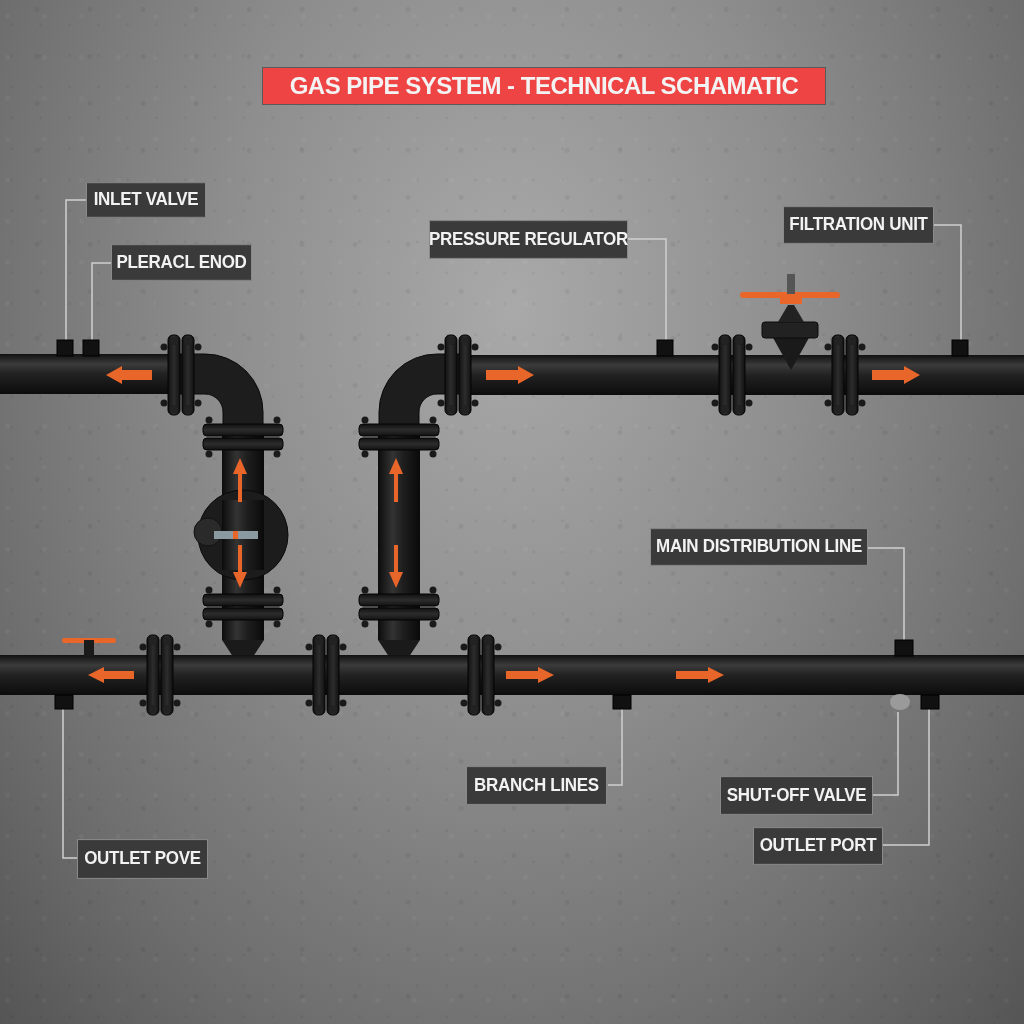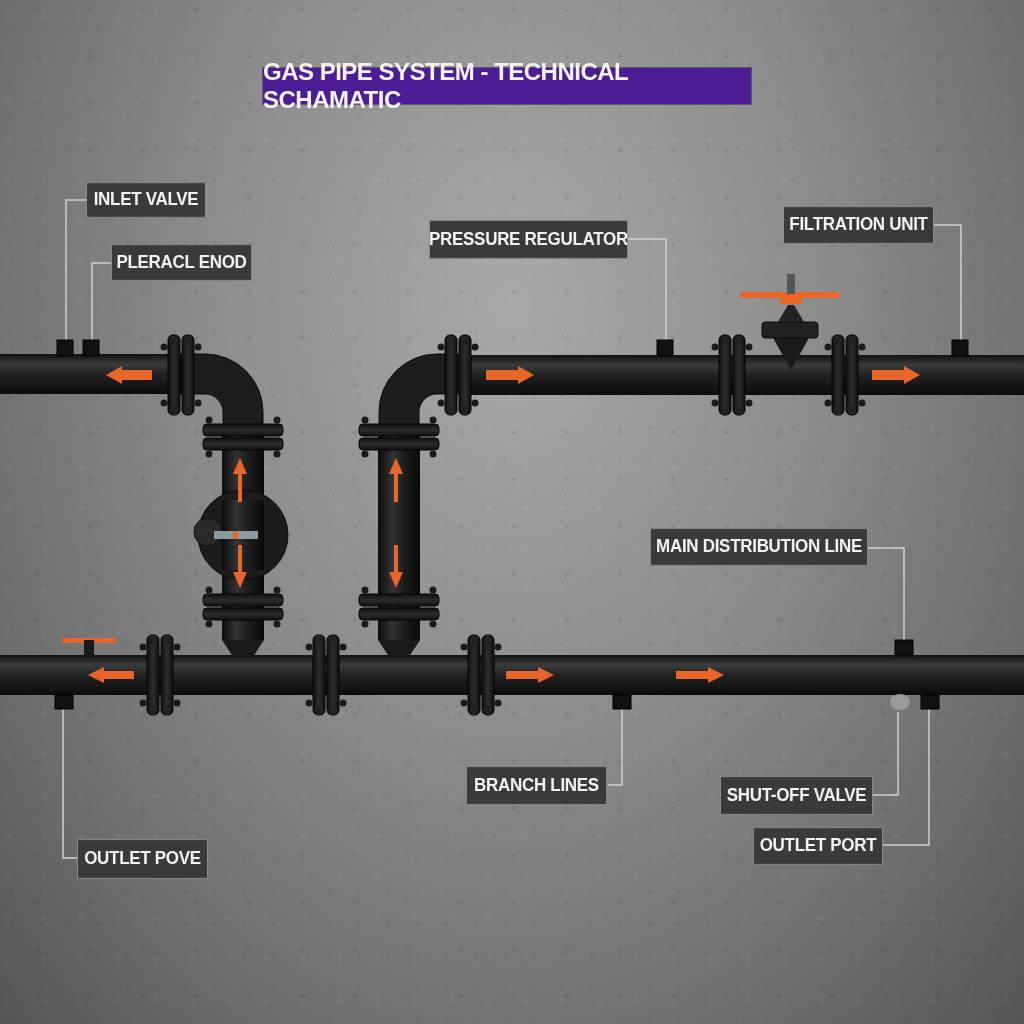--- a/index.html
+++ b/index.html
@@ -20,22 +20,22 @@
   svg.scene { position:absolute; left:0; top:0; }
   .label {
     position:absolute; background:#3a3a3a; color:#f2f2f2;
     border:1.5px solid #8a8a8a; font-weight:bold;
     font-family:"Liberation Sans", sans-serif; letter-spacing:-0.3px;
     white-space:nowrap; box-sizing:border-box;
     display:flex; align-items:center; justify-content:center;
     transform: scaleY(1.05);
   }
   .title {
-    position:absolute; left:262px; top:67px; width:490px; height:38px;
-    background:#4c1d95; color:#f3f3f3; font-weight:bold; font-size:24px;
+    position:absolute; left:262px; top:67px; width:564px; height:38px;
+    background:#ef4444; color:#f3f3f3; font-weight:bold; font-size:24px;
     display:flex; align-items:center; justify-content:center;
     border:1px solid #5a5a5a; letter-spacing:-0.5px; box-sizing:border-box;
   }
 </style>
 </head>
 <body>
 
 <div class="texture"></div>
 
 <svg class="scene" width="1024" height="1024" viewBox="0 0 1024 1024">

